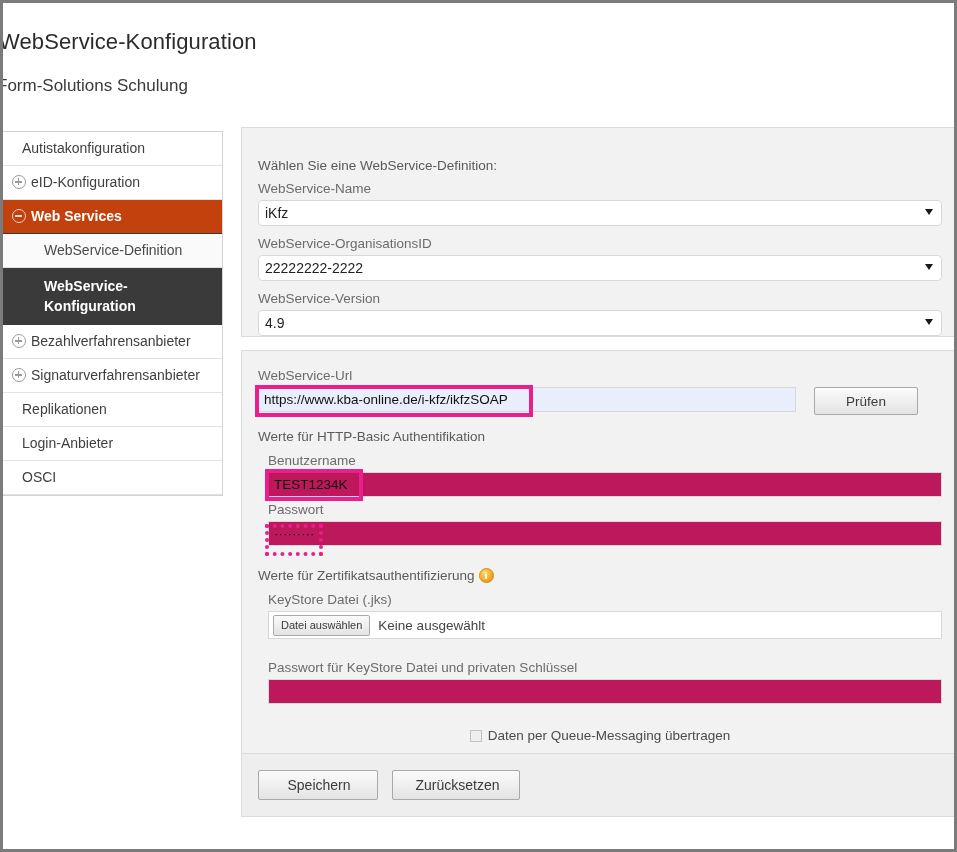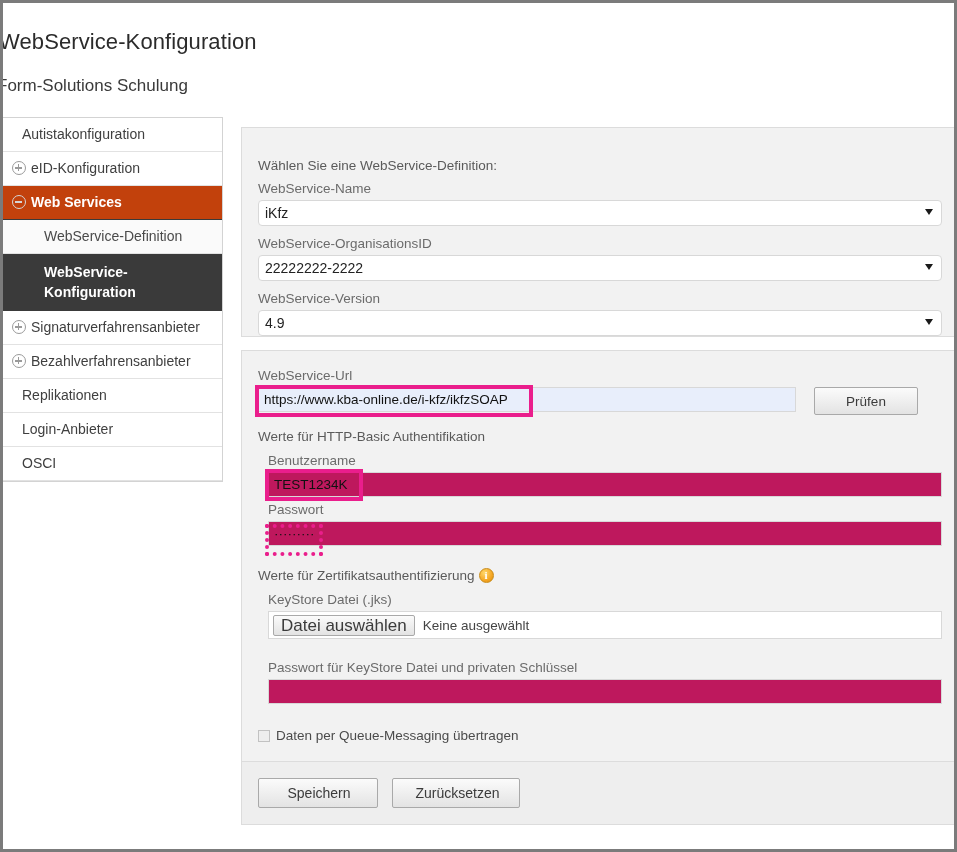--- a/index.html
+++ b/index.html
@@ -50,21 +50,21 @@
     left: -6px; top: 73px;
     font-size: 17px;
     color: #3a3a3a;
     font-weight: 400;
     white-space: nowrap;
   }
 
   
   #sidebar {
     position: absolute;
-    left: -1px; top: 114px;
+    left: -1px; top: 128px;
     width: 221px;
     background: #ffffff;
     border: 1px solid #d3d3d3;
     border-left: none;
     border-bottom: 1px solid #d3d3d3;
   }
   .nav-item {
     position: relative;
     padding: 7px 8px 7px 10px;
     font-size: 14px;
@@ -256,36 +256,37 @@
     width: 100%;
     height: 28px;
     border: 1px solid #d8d8d8;
     background: #ffffff;
     display: flex;
     align-items: center;
     padding: 0 4px;
   }
   #file-btn {
     height: 21px;
-    font-size: 17px;
+    font-size: 11px;
     padding: 0 7px;
     line-height: 19px;
   }
   #file-status {
     font-size: 13.5px;
     color: #444;
     margin-left: 8px;
   }
 
   
   #queue-row {
     display: flex;
     align-items: center;
     margin-top: 24px;
-    margin-bottom: 18px;
+    margin-bottom: 10px;
+    justify-content: center;
   }
   .fs-checkbox {
     width: 12px; height: 12px;
     border: 1px solid #c2c2c2;
     background: #eeeeee;
     margin-right: 6px;
     flex: 0 0 auto;
   }
   #queue-label { font-size: 13.5px; color: #4b4b4b; }
 
@@ -340,26 +341,26 @@
     <div class="nav-item sub">
       <span class="nav-label">WebService-Definition</span>
     </div>
 
     <div class="nav-item sub active">
       <span class="nav-label">WebService-Konfiguration</span>
     </div>
 
     <div class="nav-item">
       <span class="toggle-icon plus"></span>
-      <span class="nav-label">Signaturverfahrensanbieter</span>
+      <span class="nav-label">Bezahlverfahrensanbieter</span>
     </div>
 
     <div class="nav-item">
       <span class="toggle-icon plus"></span>
-      <span class="nav-label">Bezahlverfahrensanbieter</span>
+      <span class="nav-label">Signaturverfahrensanbieter</span>
     </div>
 
     <div class="nav-item plain">
       <span class="nav-label">Replikationen</span>
     </div>
 
     <div class="nav-item plain">
       <span class="nav-label">Login-Anbieter</span>
     </div>
 

